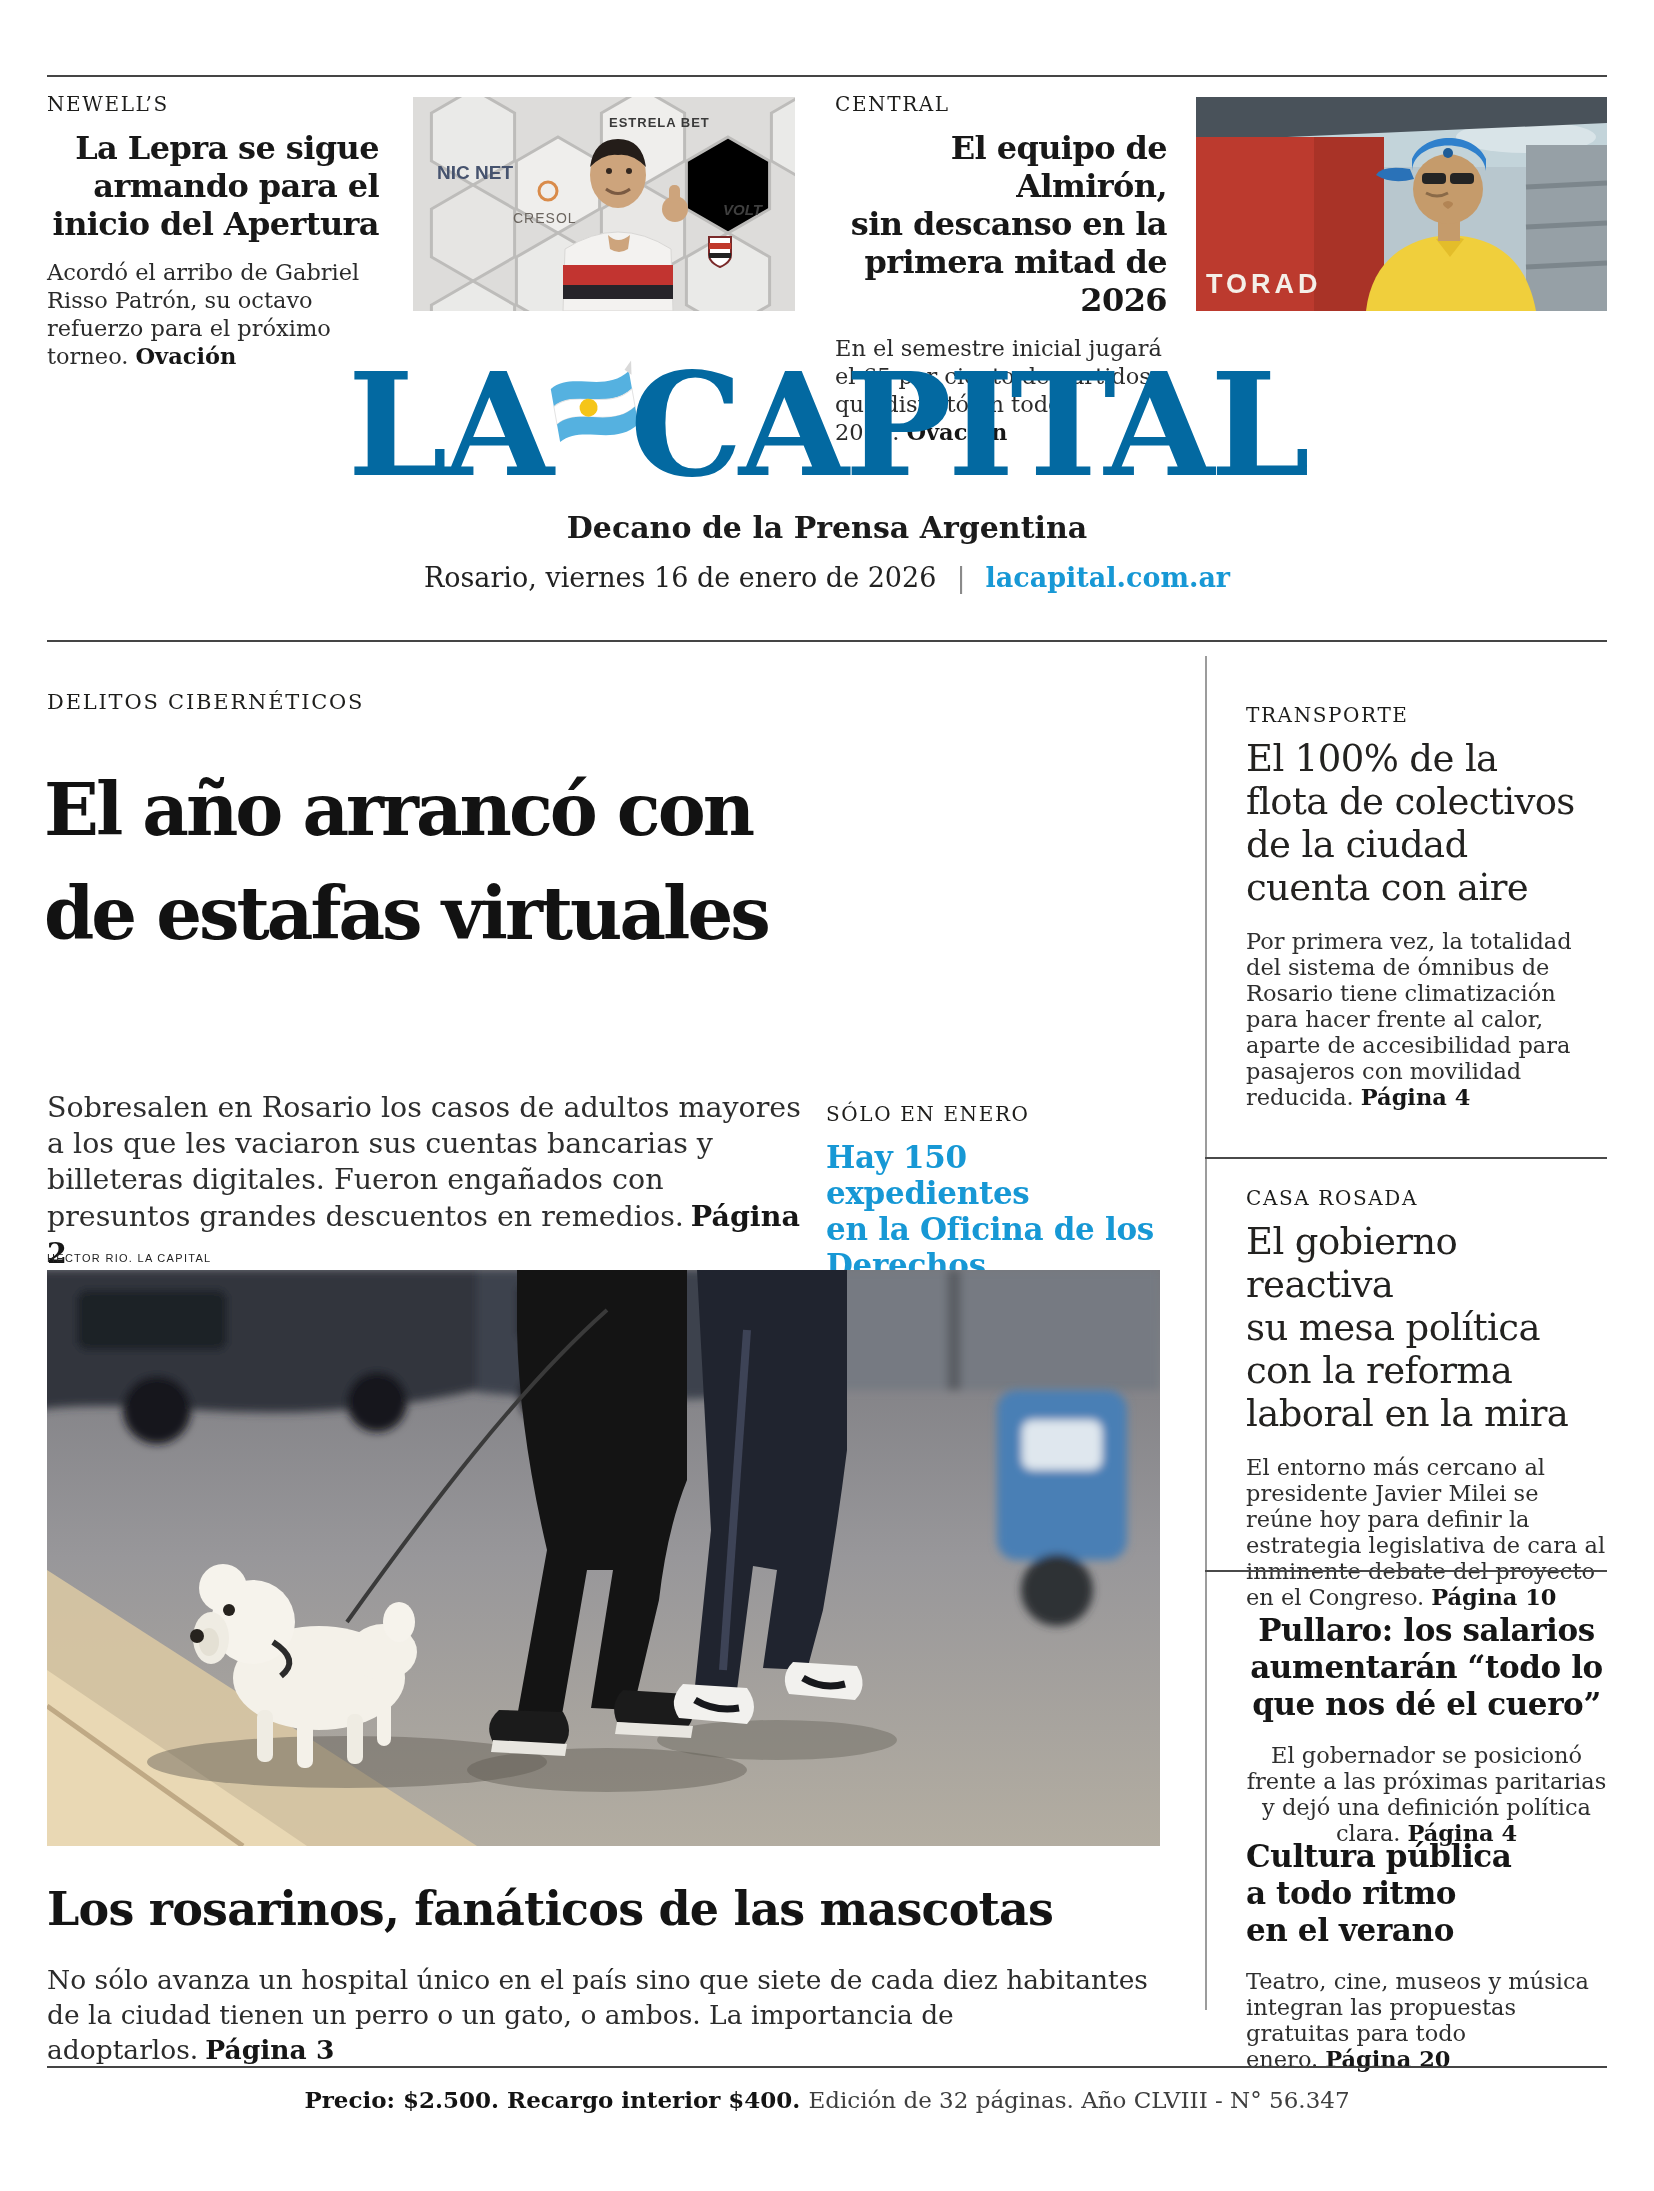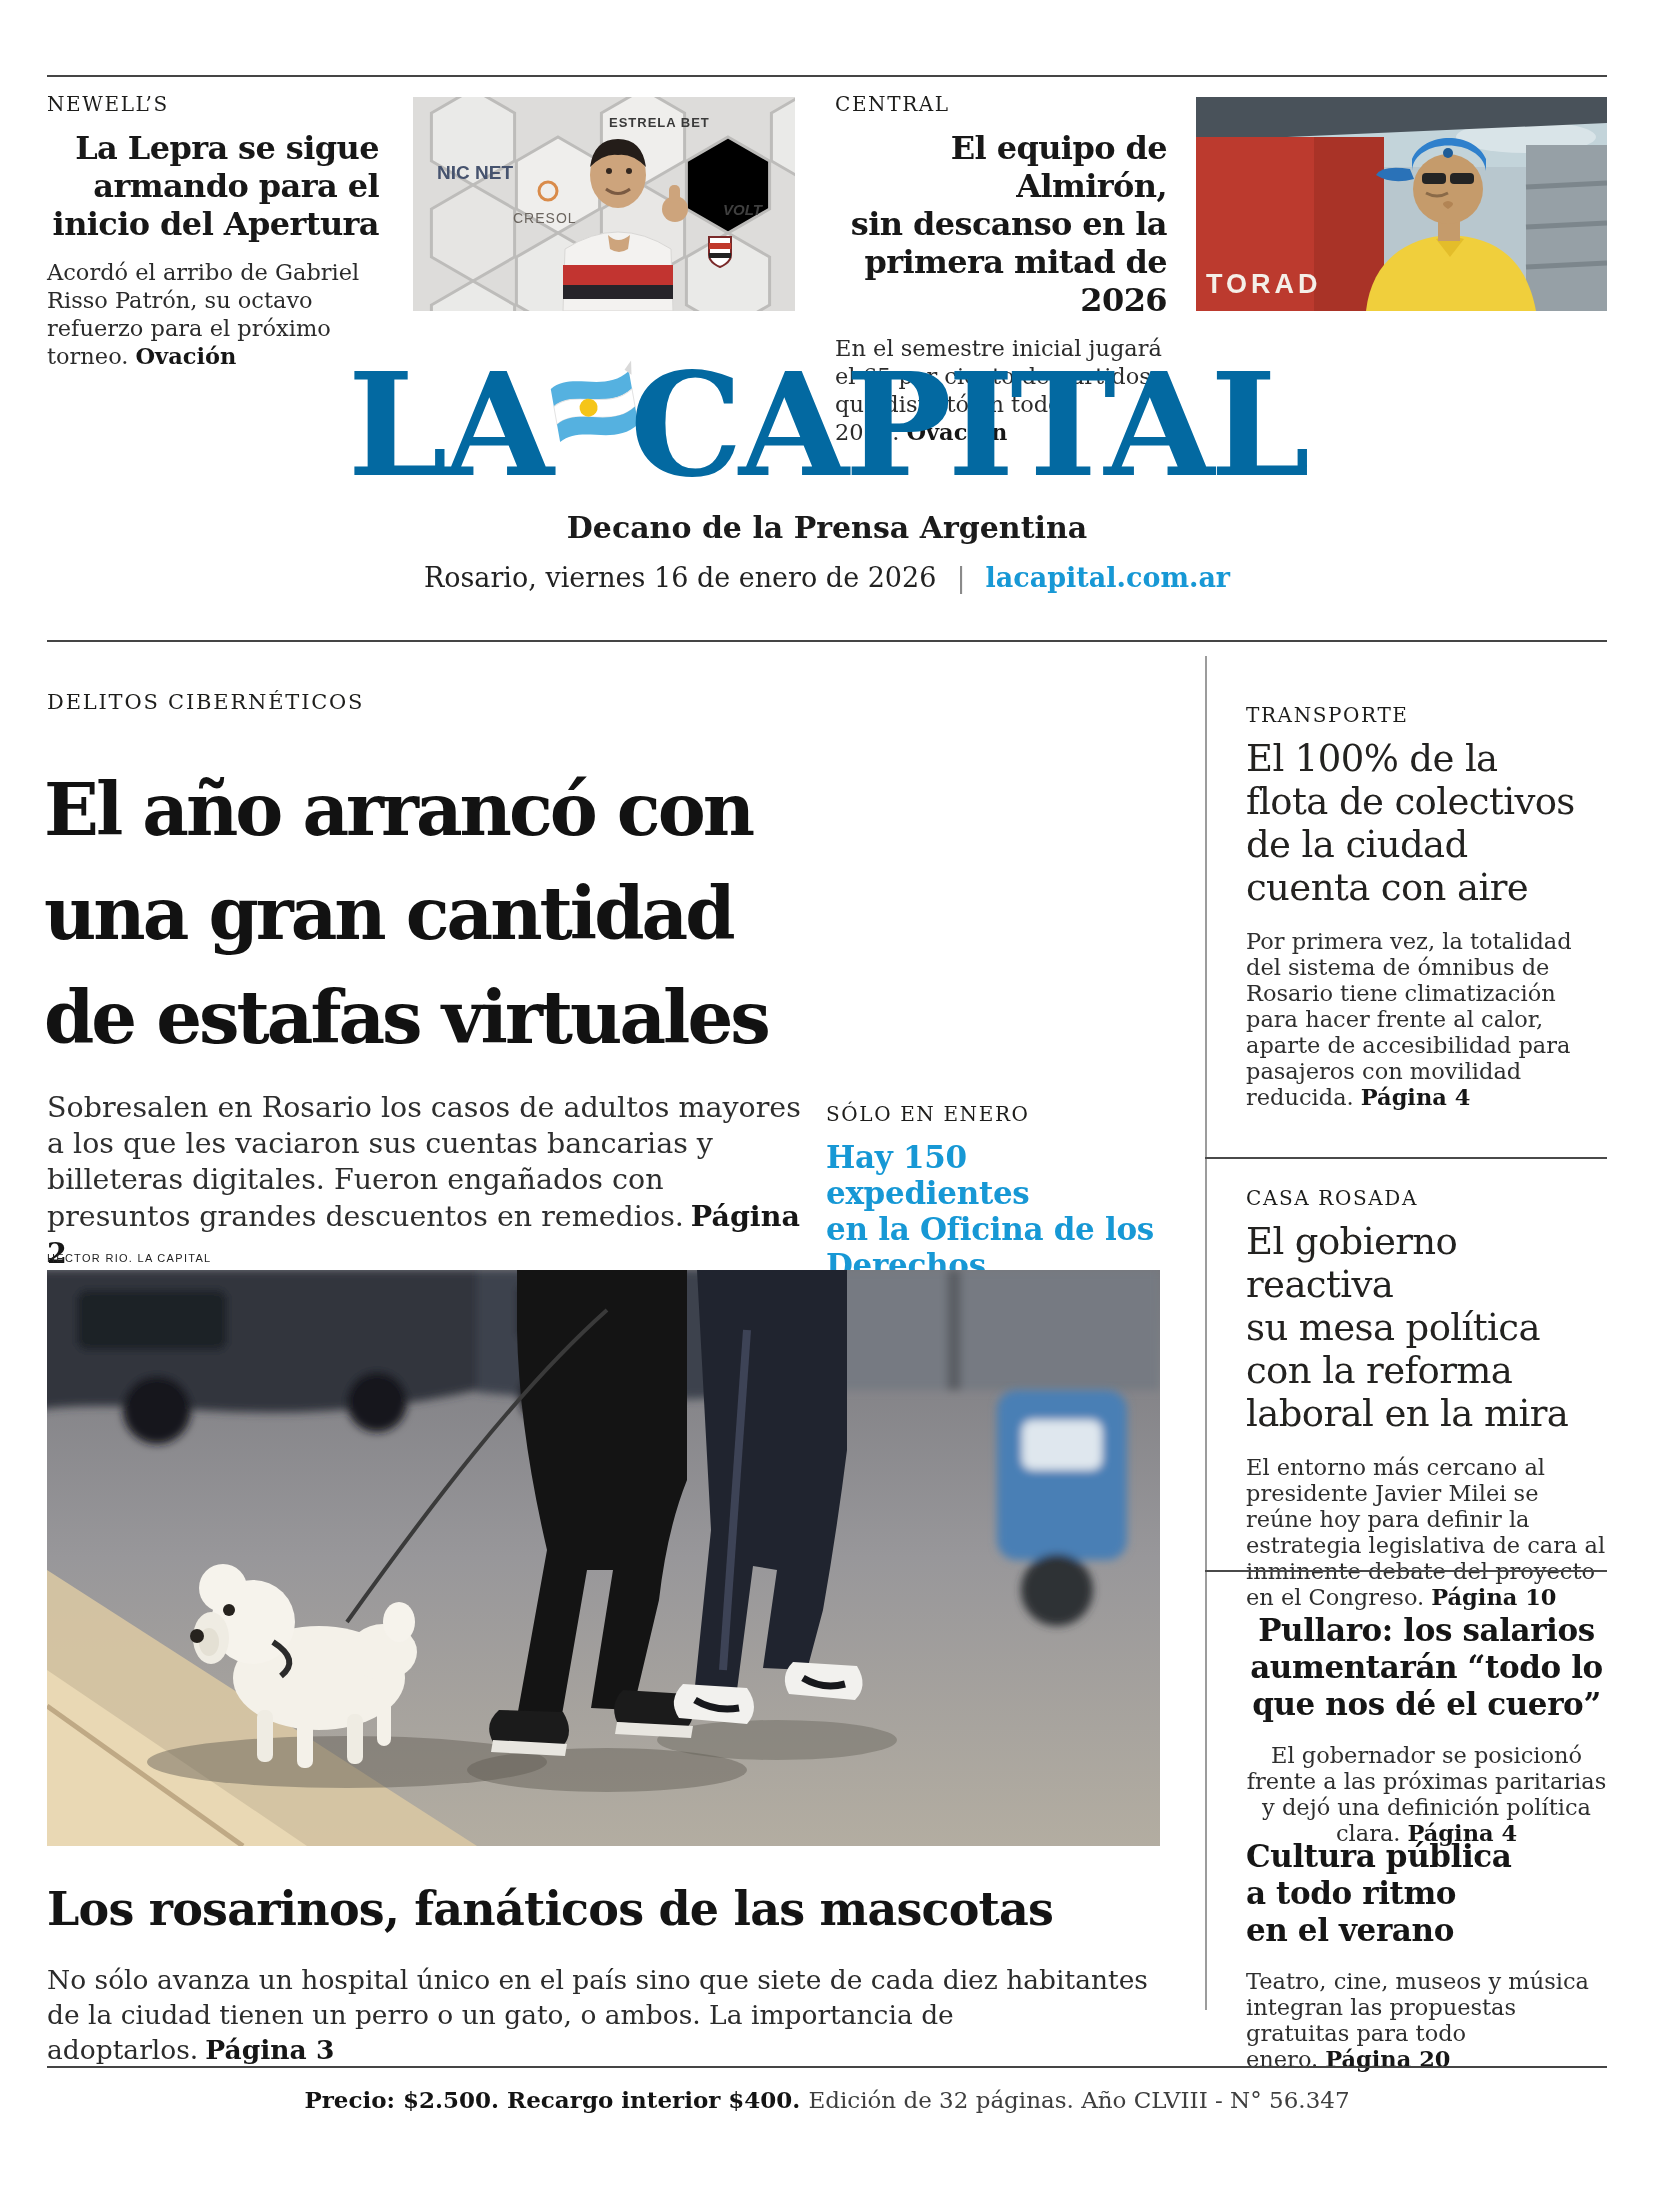--- a/index.html
+++ b/index.html
@@ -185,21 +185,20 @@
     <div class="dateline">
       <span>Rosario, viernes 16 de enero de 2026</span><span class="sep">|</span><a class="website" href="#">lacapital.com.ar</a>
     </div>
   </div>
 
   <div class="hrule rule-mid"></div>
 
   <div class="kicker kicker-main">DELITOS CIBERNÉTICOS</div>
   <div class="headline-main">
     <div>El año arrancó con</div>
-    <div>una gran cantidad</div>
     <div>de estafas virtuales</div>
   </div>
   <div class="lede">
     <span>Sobresalen en Rosario los casos de adultos mayores a los que les vaciaron sus cuentas bancarias y billeteras digitales. Fueron engañados con presuntos grandes descuentos en remedios.</span><span class="pg">Página 2</span>
   </div>
 
   <div class="solo">
     <div class="kicker-sm">SÓLO EN ENERO</div>
     <div class="solo-hl">
       <div>Hay 150 expedientes</div>

